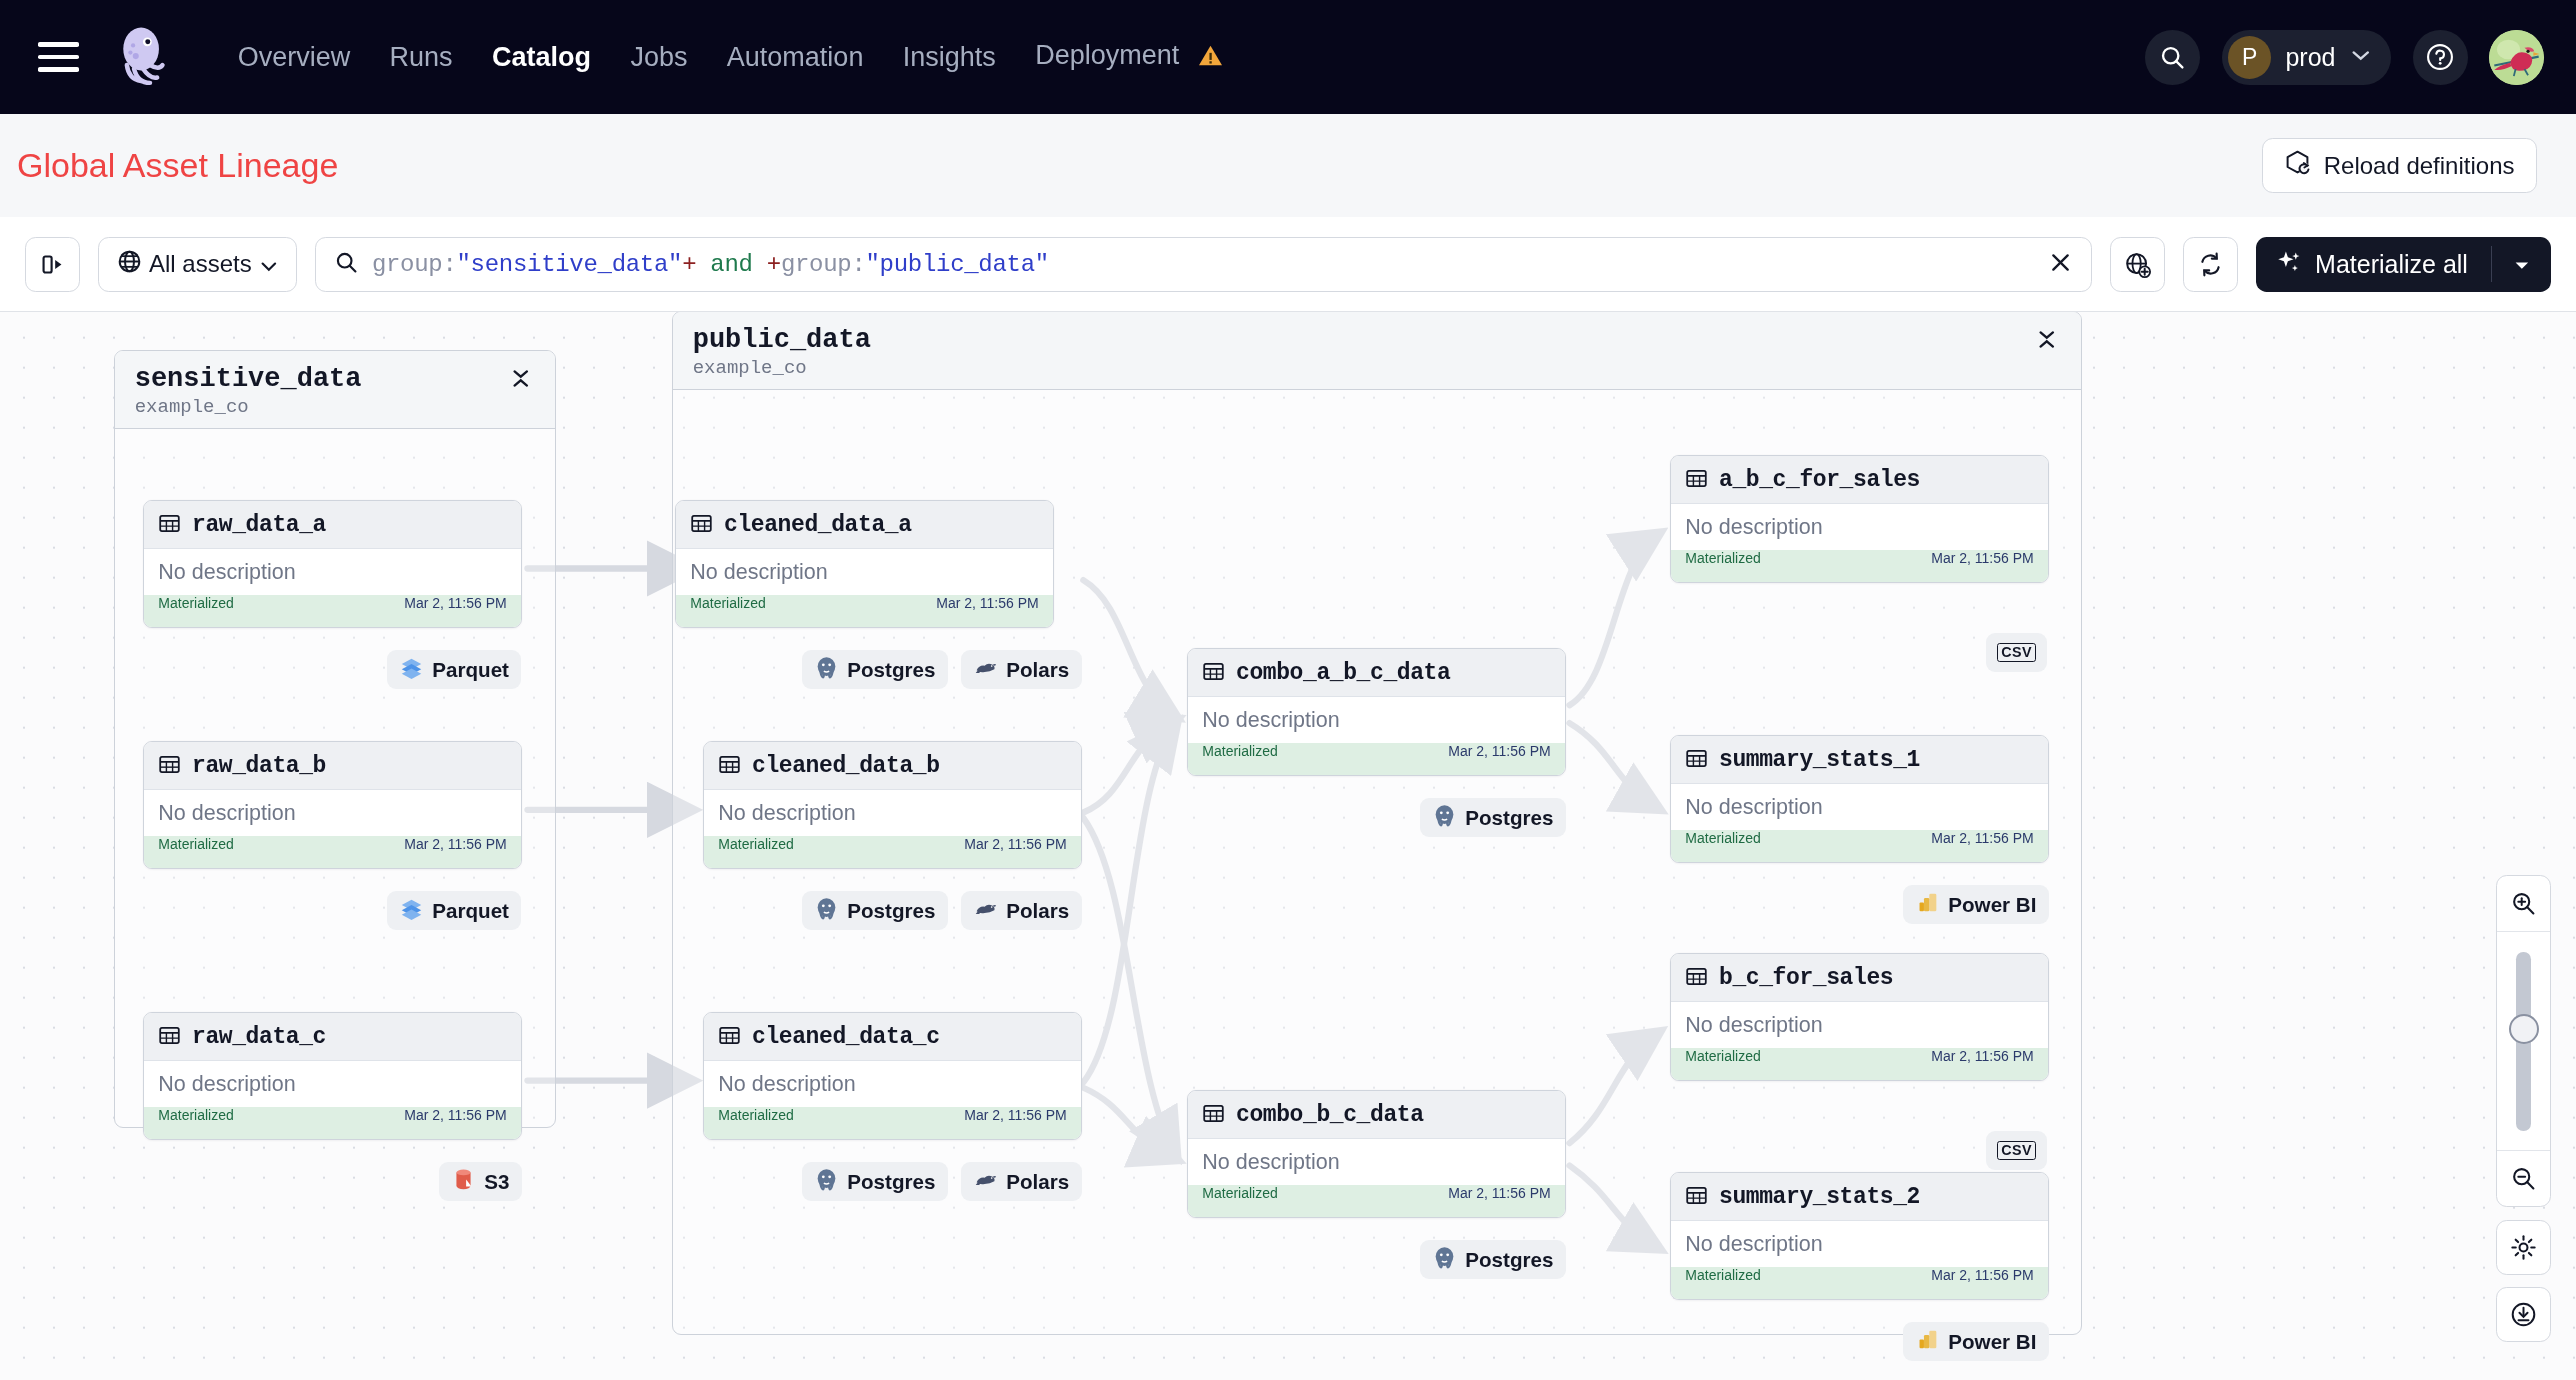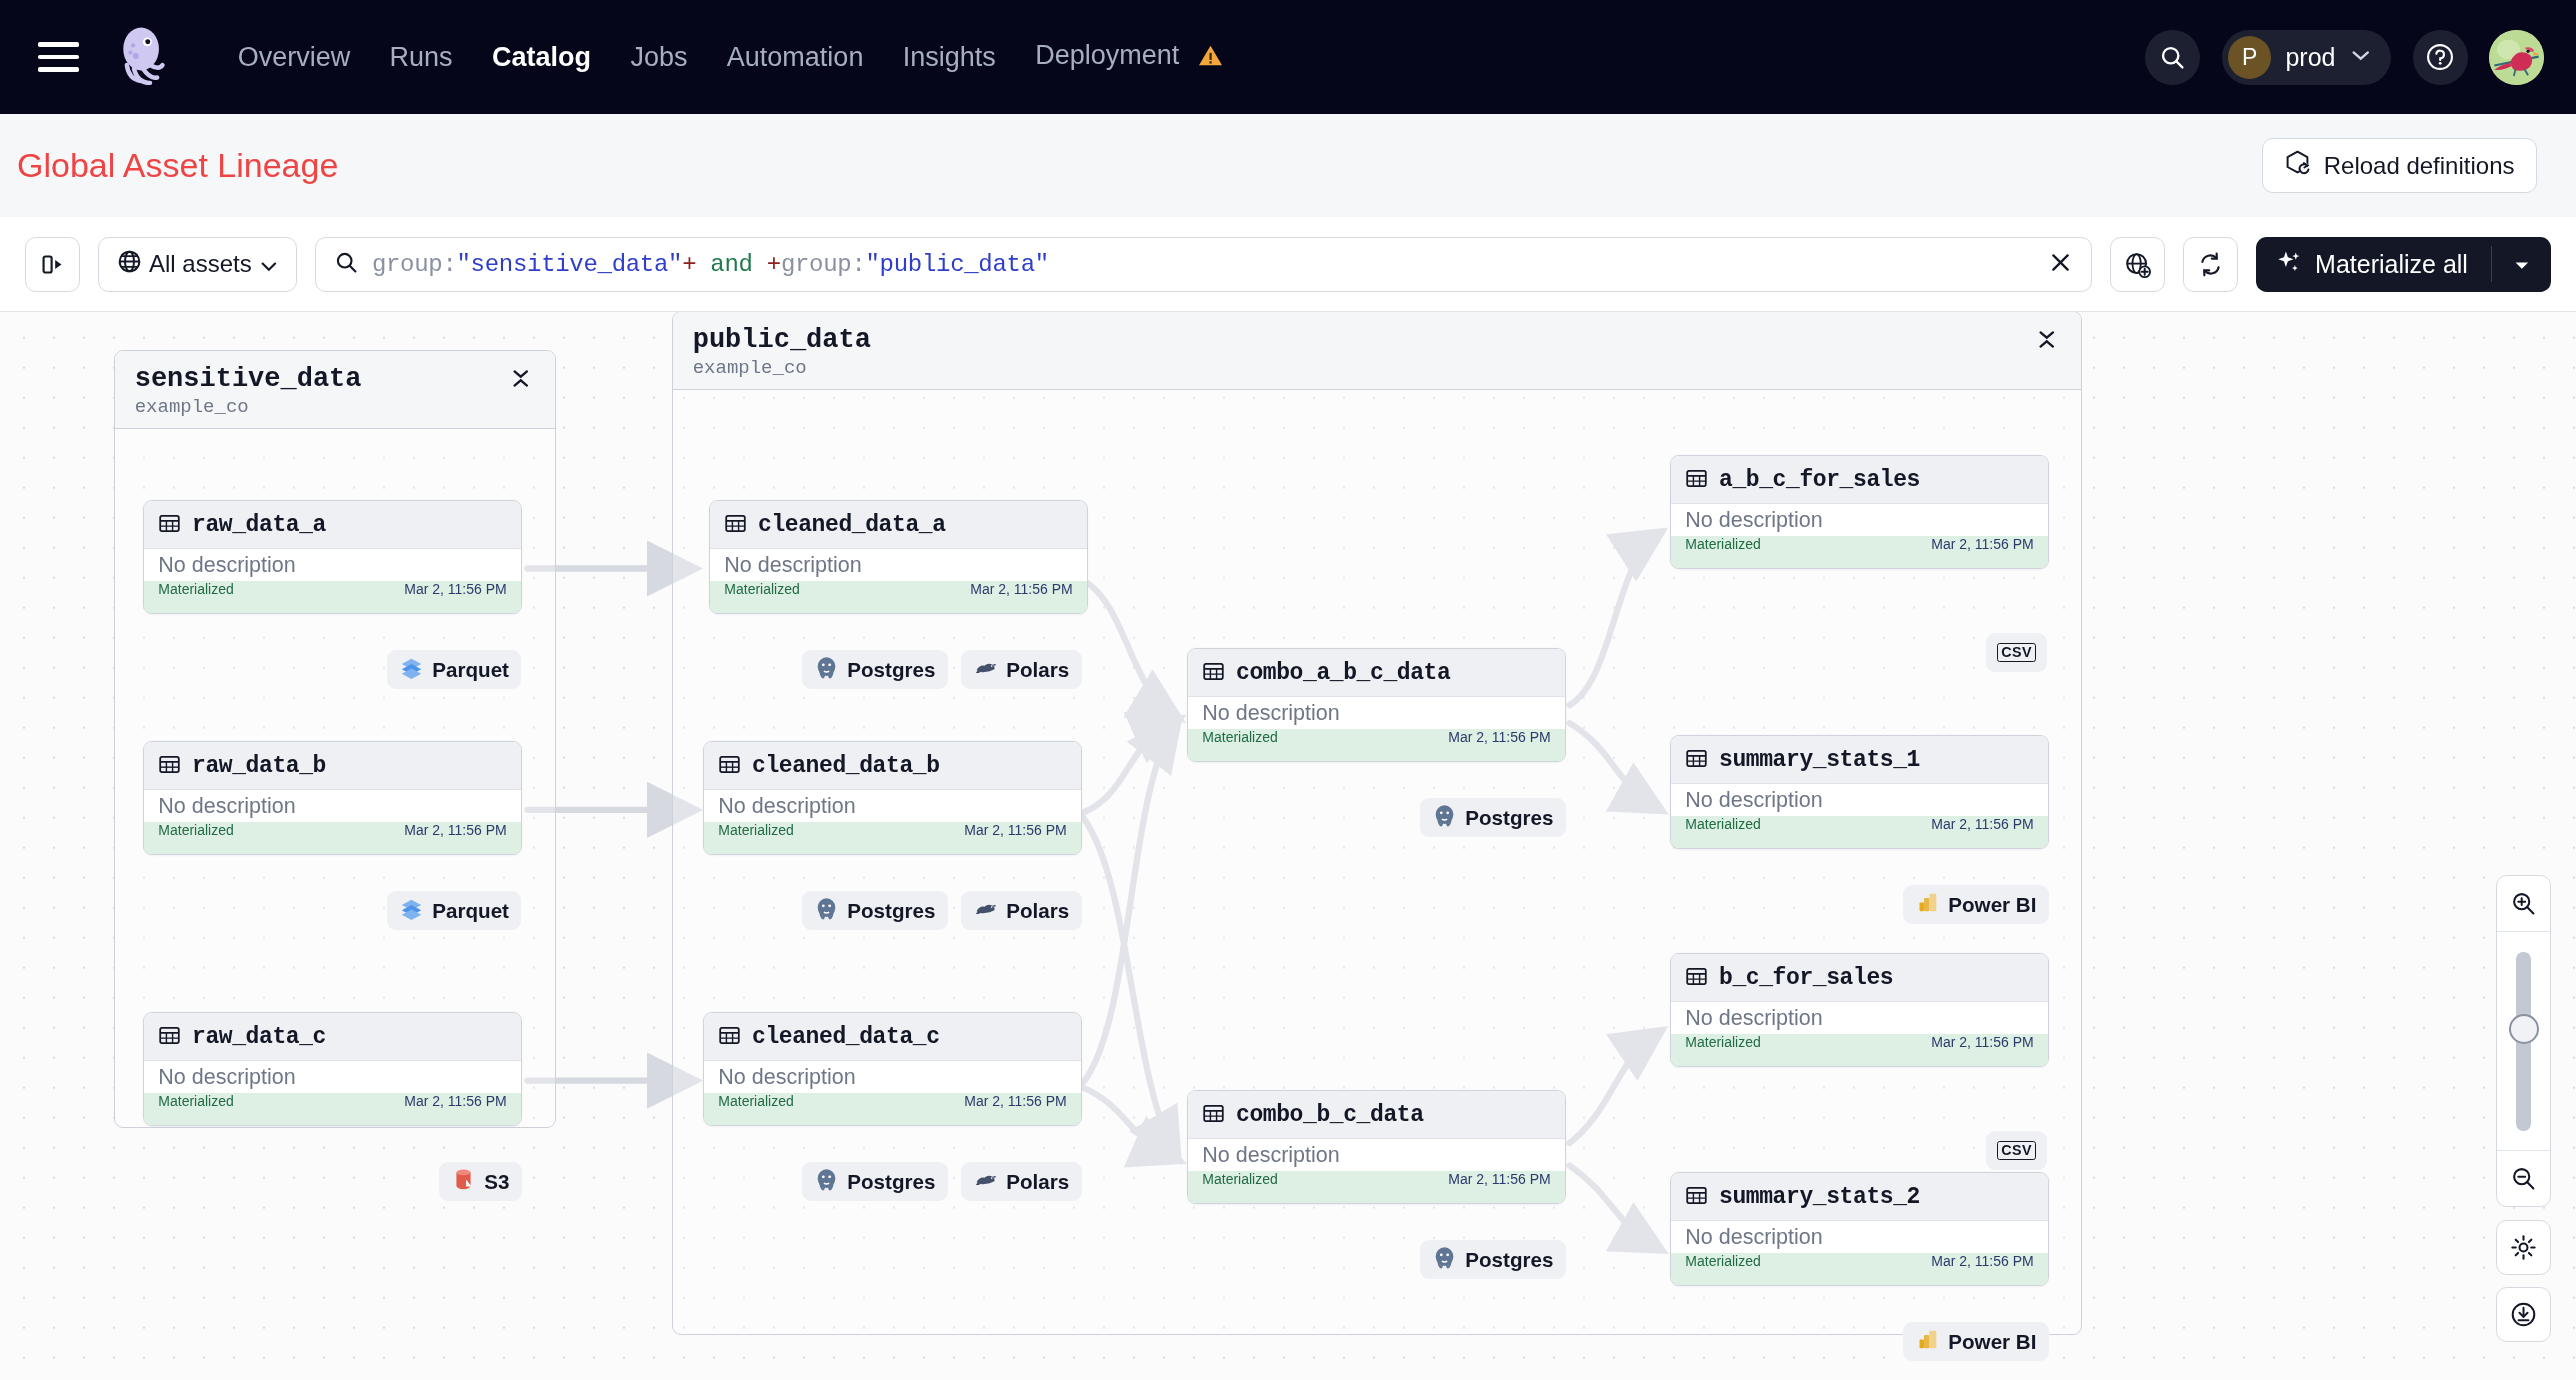--- a/index.html
+++ b/index.html
@@ -133,21 +133,21 @@
   .node {
     position: absolute; width: 379px; border: 0.9px solid #cfd4dc; border-radius: 9px;
     background: #fff; box-shadow: 0 0.9px 1.8px rgba(16,22,40,0.05); overflow: hidden;
   }
   .node-head {
     background: #eef0f3; border-bottom: 0.9px solid #dfe3e9;
     height: 48px; display: flex; align-items: center; gap: 10.7px; padding: 0 14.3px;
   }
   .node-title { font-size: 23px; font-weight: bold; color: #131726; letter-spacing: -0.4px; }
   .node-desc {
-    height: 32px; display: flex; align-items: center; padding: 0 14.3px;
+    height: 46px; display: flex; align-items: center; padding: 0 14.3px;
     font-size: 21.5px; color: #6f7687; background: #fff;
   }
   .node-status {
     height: 32px; background: #deefe3; display: flex; align-items: flex-start;
     padding: 0 14.3px; font-size: 14px;
   }
   .status-label { color: #1f6b44; }
   .status-time { margin-left: auto; color: #2b3a6b; }
 
   .tag {
@@ -493,21 +493,21 @@
         </div>
       </div>
       <div class="tag" style="top: 850px; visibility: visible; left: 439px;">
         <span><svg width="23" height="23" viewBox="0 0 26 26">
             <path d="M5 5 h16 v15 a8 4 0 0 1 -16 0z" fill="#e05c4a"></path>
             <ellipse cx="13" cy="5" rx="8" ry="3.2" fill="#f0887a"></ellipse>
             <path d="M16 13 l6 8 h-6z" fill="#ffffff"></path>
           </svg></span>
         <span>S3</span>
       </div>
-      <div class="node" style="left: 709px; top: 188px;">
+      <div class="node" style="left: 675px; top: 188px;">
         <div class="node-head">
           <span><svg width="23" height="23" viewBox="0 0 26 26">
               <rect x="2.5" y="4.5" width="21" height="17" rx="2" stroke="#131726" stroke-width="2" fill="none"></rect>
               <line x1="2.5" y1="10" x2="23.5" y2="10" stroke="#131726" stroke-width="2"></line>
               <line x1="2.5" y1="16" x2="23.5" y2="16" stroke="#131726" stroke-width="1.6"></line>
               <line x1="9.5" y1="10" x2="9.5" y2="21.5" stroke="#131726" stroke-width="1.6"></line>
               <line x1="16.5" y1="10" x2="16.5" y2="21.5" stroke="#131726" stroke-width="1.6"></line>
             </svg></span>
           <span class="node-title mono">cleaned_data_a</span>
         </div>

